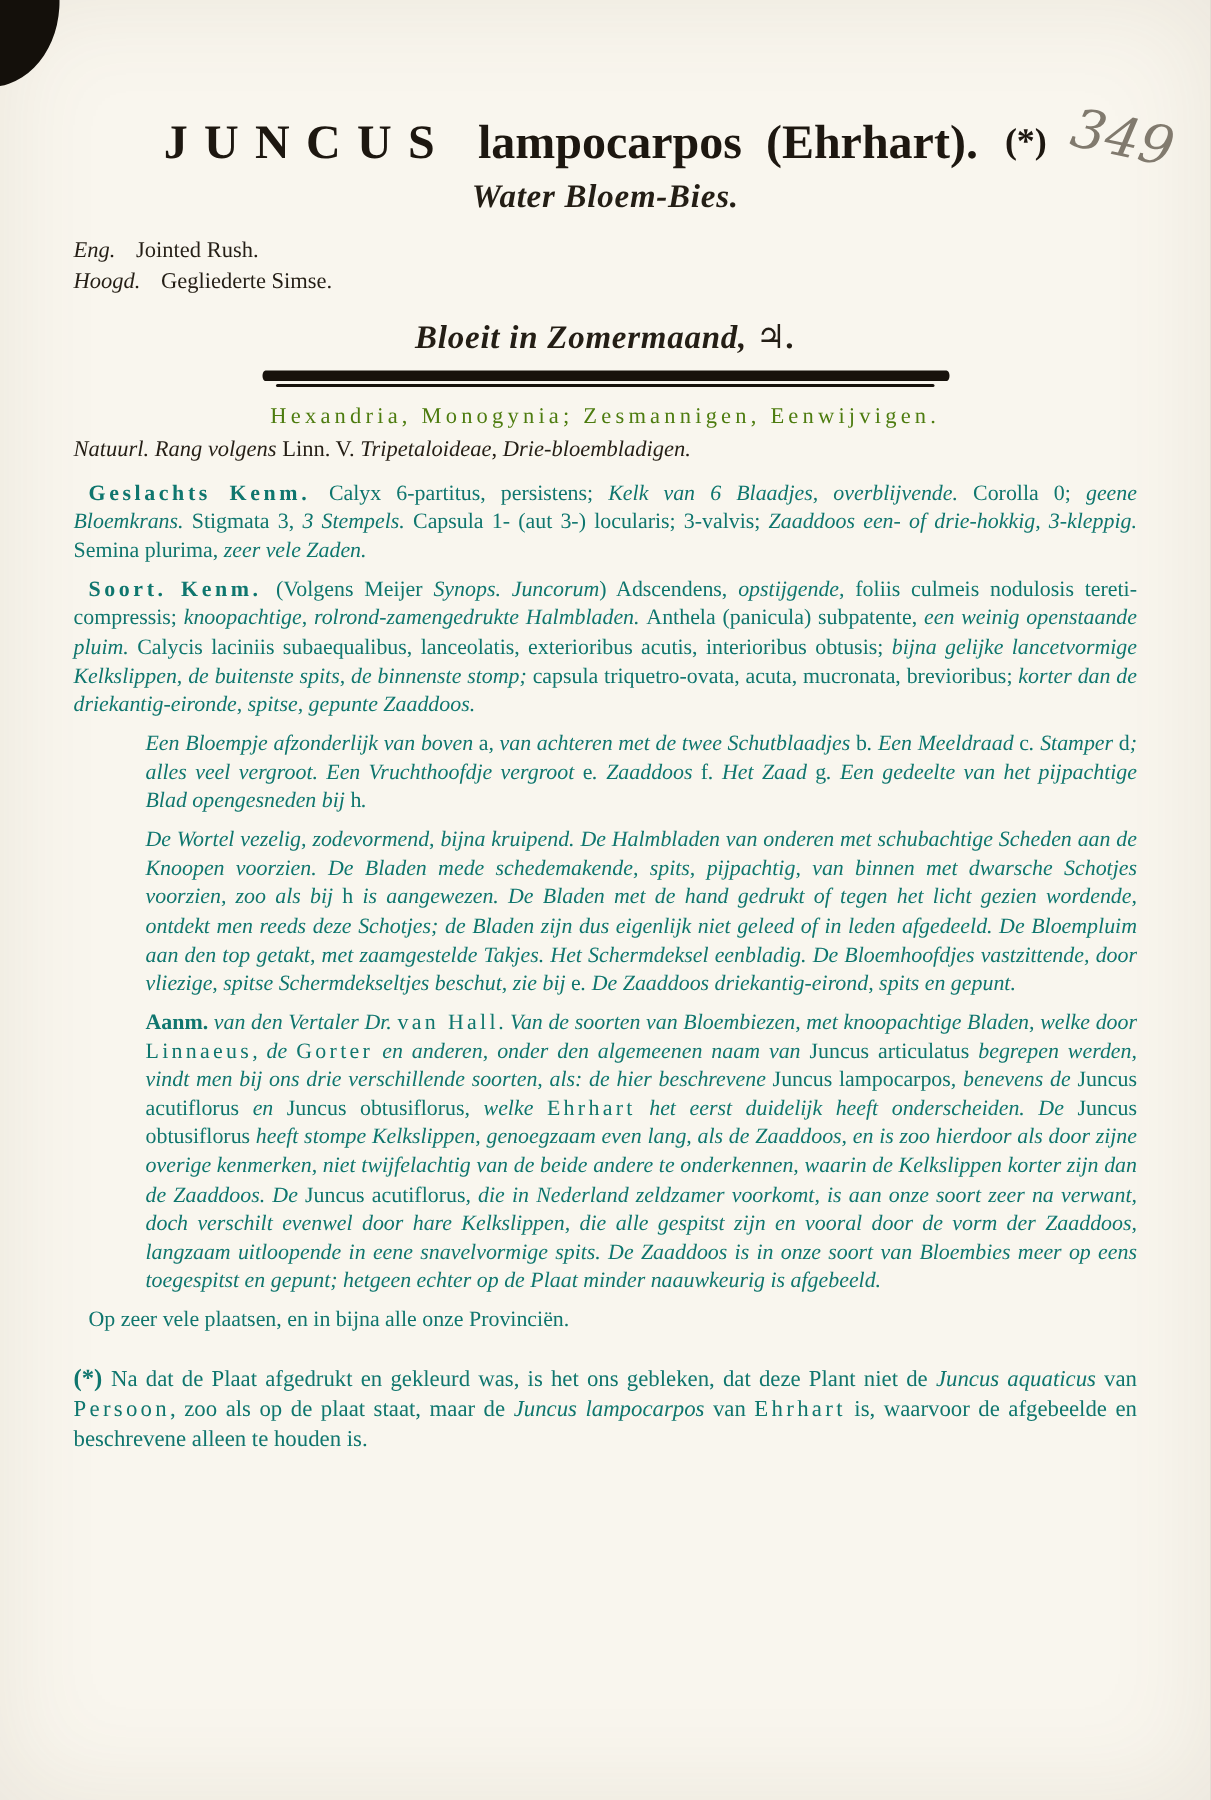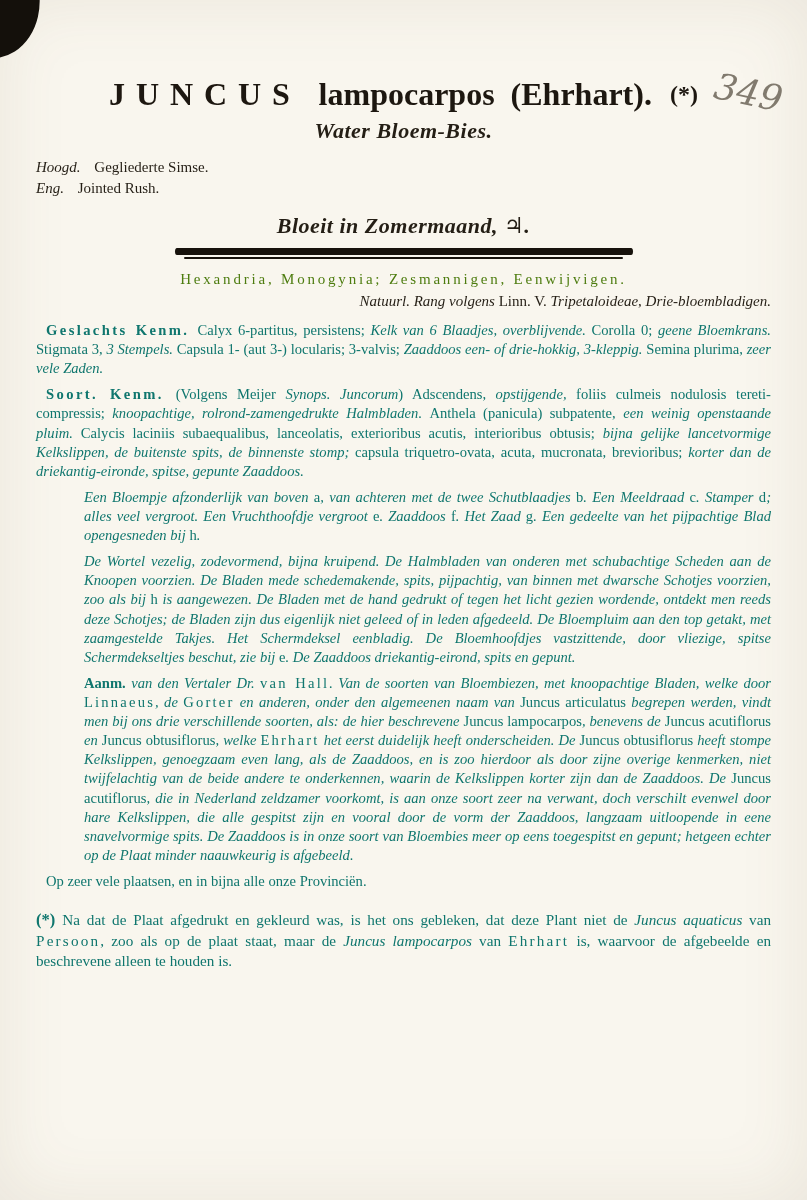--- a/index.html
+++ b/index.html
@@ -27,21 +27,21 @@
 
   .page-num {
     position:absolute; top:72px; right:24px;
     font-family:"DejaVu Serif",serif;
     font-style:italic;
     font-size:36px;
     color:#817a6e;
     transform:rotate(12deg);
   }
 
-  .content { padding:0 36px; }
+  .content { padding:0 49px; }
 
   .title-line {
     text-align:center;
     margin-top:76px;
     font-size:32px;
     font-weight:bold;
     color:#1d1710;
     white-space:nowrap;
   }
   .title-genus { letter-spacing:0.34em; margin-right:10px; }
@@ -74,21 +74,21 @@
   .rule-thick { height:7px; background:#17120c; border-radius:4px / 100%; }
   .rule-thin  { height:2px; background:#17120c; margin-top:2px; border-radius:1px; width:96%; margin-left:2%; }
 
   .class-line1 {
     text-align:center;
     font-size:15px;
     letter-spacing:2.8px;
     color:#4d7c0f;
   }
   .class-line2 {
-    text-align:right;
+    text-align:left;
     font-size:15px;
     margin-top:5px;
   }
 
   .body-text {
     margin-top:11px;
     font-size:14.6px;
     line-height:1.31;
     text-align:justify;
     color:#0f766e;
@@ -121,26 +121,26 @@
       <span class="title-genus">JUNCUS</span>
       <span class="title-species">lampocarpos</span>
       <span class="title-author">(Ehrhart).</span>
       <span class="title-mark">(*)</span>
     </h1>
 
     <div class="subtitle">Water Bloem-Bies.</div>
 
     <div class="vernacular">
       <div>
+        <span class="vern-label">Eng.</span>
+        <span>Jointed Rush.</span>
+      </div>
+      <div>
         <span class="vern-label">Hoogd.</span>
         <span>Gegliederte Simse.</span>
-      </div>
-      <div>
-        <span class="vern-label">Eng.</span>
-        <span>Jointed Rush.</span>
       </div>
     </div>
 
     <div class="bloom">Bloeit in Zomermaand, ♃.</div>
 
     <div class="rule-wrap">
       <div class="rule-thick"></div>
       <div class="rule-thin"></div>
     </div>
 

